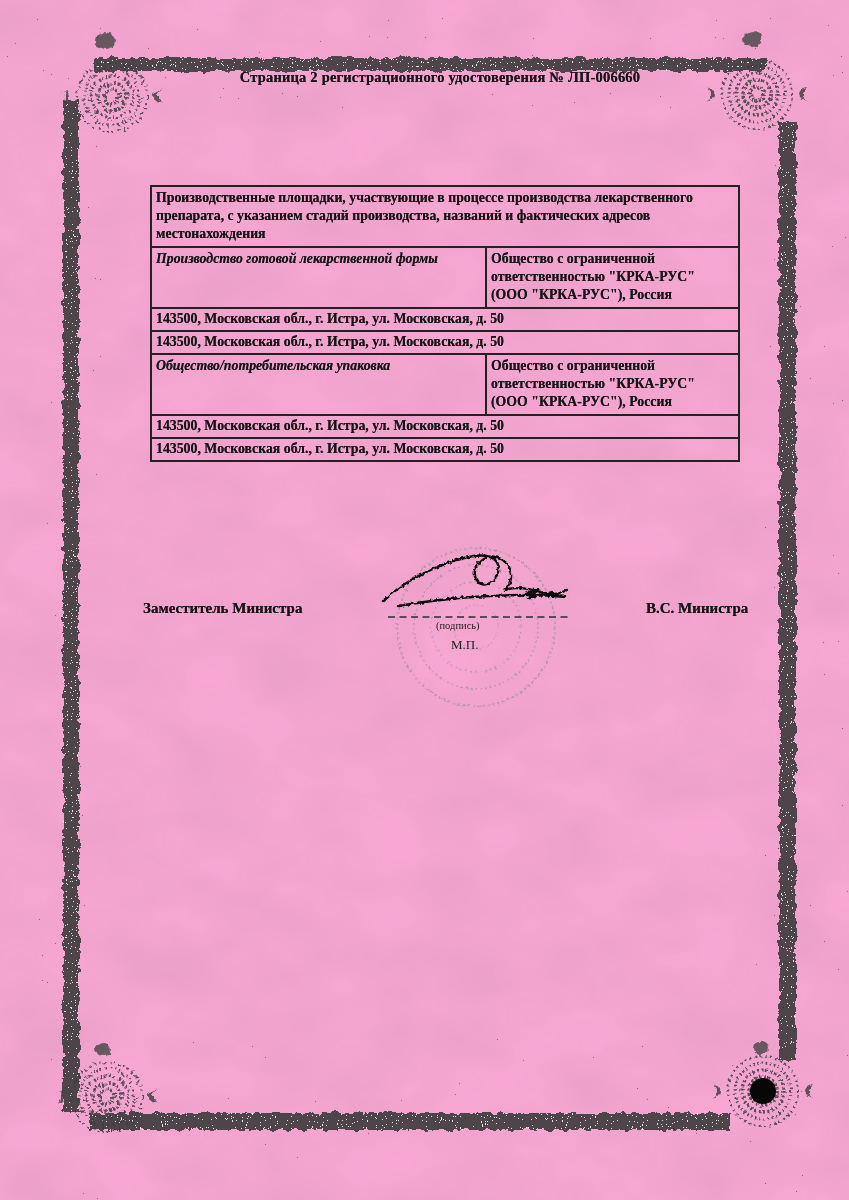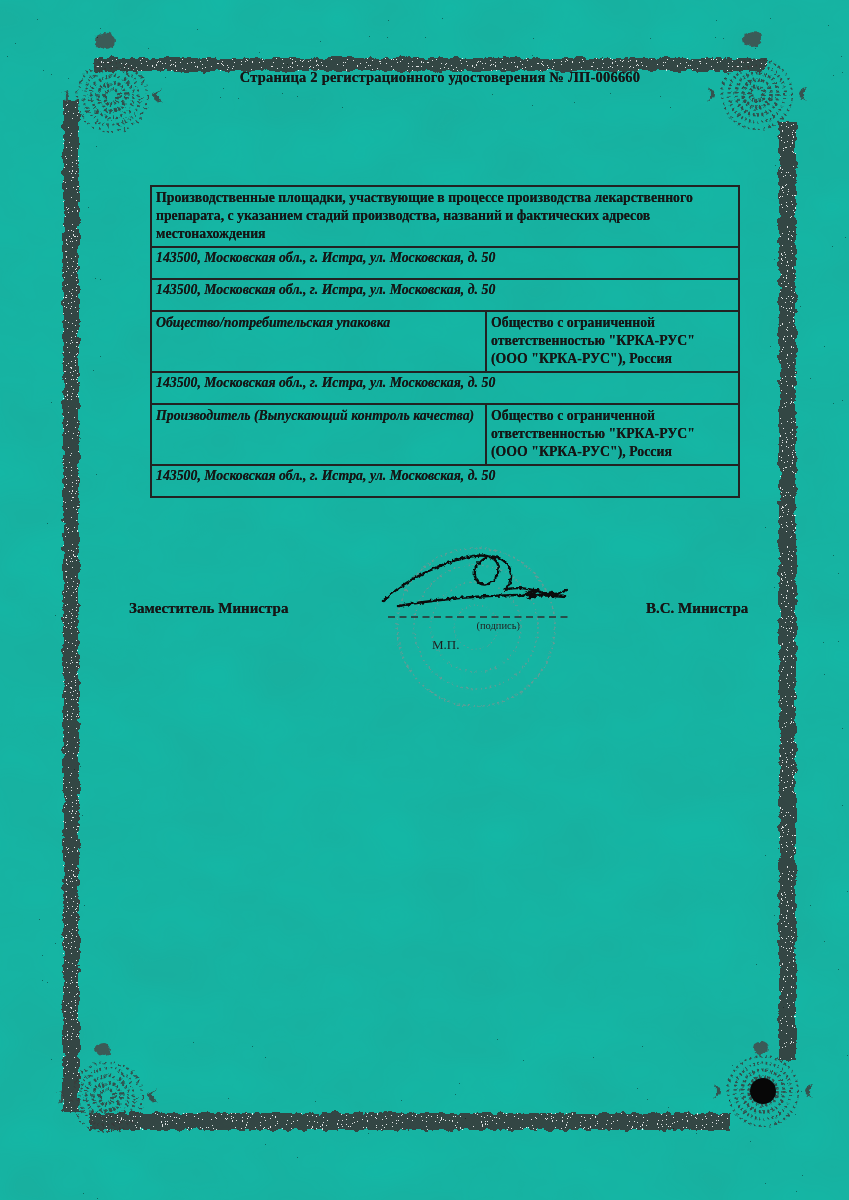--- a/index.html
+++ b/index.html
@@ -1,17 +1,17 @@
 <!DOCTYPE html>
 <html><head>
 <meta charset="utf-8">
 <style>
   html,body{margin:0;padding:0;background:#e9e9e7;}
   .page{
-    position:relative;width:849px;height:1200px;background:#14b8a6;overflow:hidden;
+    position:relative;width:849px;height:1200px;background:#f9a8d4;overflow:hidden;
     font-family:"Liberation Serif","DejaVu Serif",serif;color:#161616;
   }
   svg.decor{position:absolute;left:0;top:0;pointer-events:none;}
   .z-under{z-index:1;} .z-over{z-index:5;}
 
   .page-header{
     position:absolute;left:0;top:69px;width:880px;text-align:center;z-index:2;
     font-size:14.5px;font-weight:700;letter-spacing:.2px;
     text-shadow:0 0 .5px rgba(20,20,20,.85);
   }
@@ -21,27 +21,27 @@
     border-collapse:collapse;table-layout:fixed;
   }
   table.doc td{
     border:2px solid #222;vertical-align:top;color:#151515;
     font-size:13.8px;font-weight:700;line-height:18px;
     padding:2px 6px 3px 4px;
     text-shadow:0 0 .5px rgba(20,20,20,.8);
   }
   tr.h-head td{height:50px;}
   tr.h-pair td{height:50px;}
-  tr.h-addr td{height:14px;padding-top:1px;padding-bottom:11px;font-style:italic;}
+  tr.h-addr td{height:14px;padding-top:1px;padding-bottom:2px;}
   td.stage{font-style:italic;}
 
-  .sig-title{position:absolute;left:129px;top:600px;z-index:2;font-size:15px;font-weight:700;text-shadow:0 0 .5px rgba(20,20,20,.85);}
+  .sig-title{position:absolute;left:143px;top:600px;z-index:2;font-size:15px;font-weight:700;text-shadow:0 0 .5px rgba(20,20,20,.85);}
   .sig-name {position:absolute;left:646px;top:600px;z-index:2;font-size:15px;font-weight:700;text-shadow:0 0 .5px rgba(20,20,20,.85);}
-  .sig-caption{position:absolute;left:436px;top:620px;width:84px;z-index:2;text-align:right;font-size:10.5px;color:#222;}
-  .sig-mp{position:absolute;left:432px;top:637px;z-index:2;font-size:13px;color:#1c1c1c;}
+  .sig-caption{position:absolute;left:436px;top:620px;width:84px;z-index:2;text-align:left;font-size:10.5px;color:#222;}
+  .sig-mp{position:absolute;left:451px;top:637px;z-index:2;font-size:13px;color:#1c1c1c;}
 </style>
 </head>
 <body>
 
 <div class="page">
 
   <svg class="decor z-under" width="849" height="1200" viewBox="0 0 849 1200">
     <defs>
       <filter id="rough" x="-30%" y="-30%" width="160%" height="160%" color-interpolation-filters="sRGB">
         <feTurbulence type="fractalNoise" baseFrequency="0.13" numOctaves="3" seed="8" result="t"></feTurbulence>
@@ -111,36 +111,36 @@
 
   <table class="doc">
     <colgroup>
         <col style="width:335px">
         <col style="width:253px">
       </colgroup>
     <tbody>
         <tr class="h-head">
       <td colspan="2">Производственные площадки, участвующие в процессе производства лекарственного препарата, с указанием стадий производства, названий и фактических адресов местонахождения</td>
     </tr>
+    <tr class="h-pair">
+      <td class="stage">Производство готовой лекарственной формы</td>
+      <td class="company">Общество с ограниченной ответственностью "КРКА-РУС" (ООО "КРКА-РУС"), Россия</td>
+    </tr>
     <tr class="h-addr">
       <td colspan="2">143500, Московская обл., г. Истра, ул. Московская, д. 50</td>
     </tr>
     <tr class="h-addr">
       <td colspan="2">143500, Московская обл., г. Истра, ул. Московская, д. 50</td>
     </tr>
     <tr class="h-pair">
       <td class="stage">Общество/потребительская упаковка</td>
       <td class="company">Общество с ограниченной ответственностью "КРКА-РУС" (ООО "КРКА-РУС"), Россия</td>
     </tr>
     <tr class="h-addr">
       <td colspan="2">143500, Московская обл., г. Истра, ул. Московская, д. 50</td>
-    </tr>
-    <tr class="h-pair">
-      <td class="stage">Производитель (Выпускающий контроль качества)</td>
-      <td class="company">Общество с ограниченной ответственностью "КРКА-РУС" (ООО "КРКА-РУС"), Россия</td>
     </tr>
     <tr class="h-addr">
       <td colspan="2">143500, Московская обл., г. Истра, ул. Московская, д. 50</td>
     </tr>
   </tbody>
     </table>
 
   <div class="sig-title">Заместитель Министра</div>
   <div class="sig-name">В.С. Министра</div>
   <div class="sig-caption">(подпись)</div>

